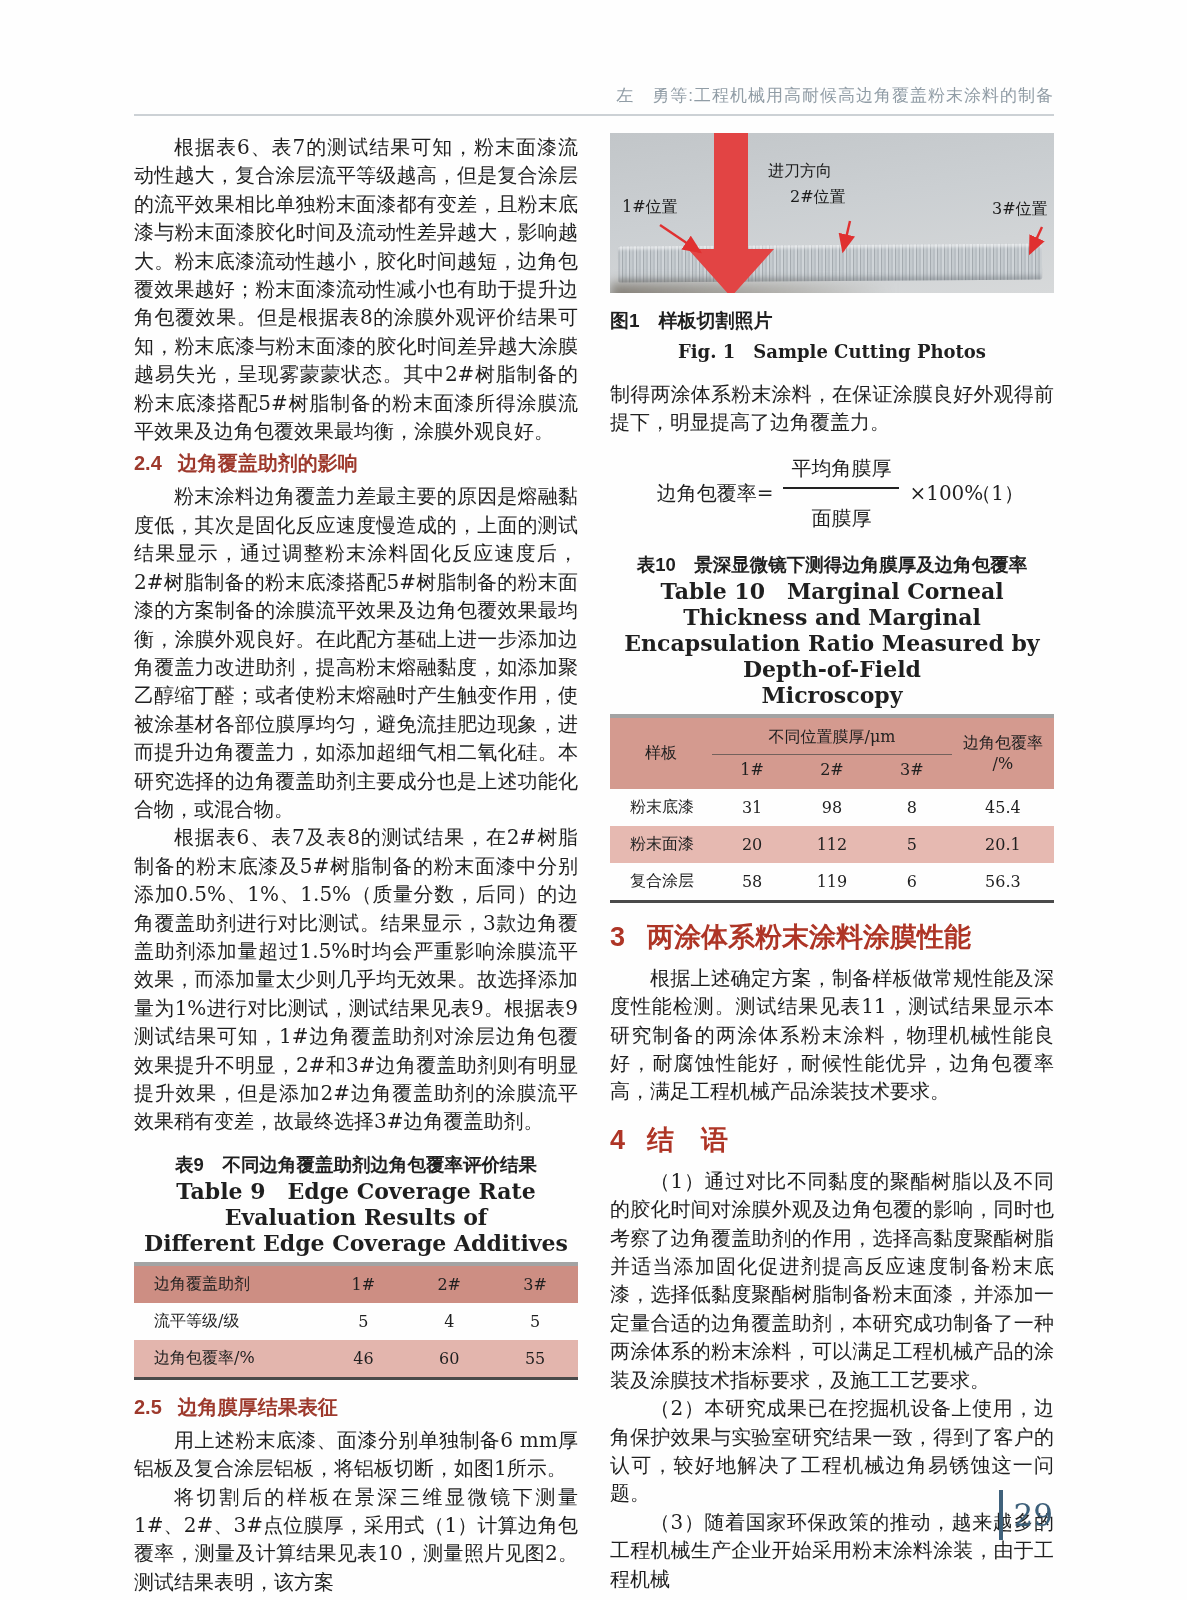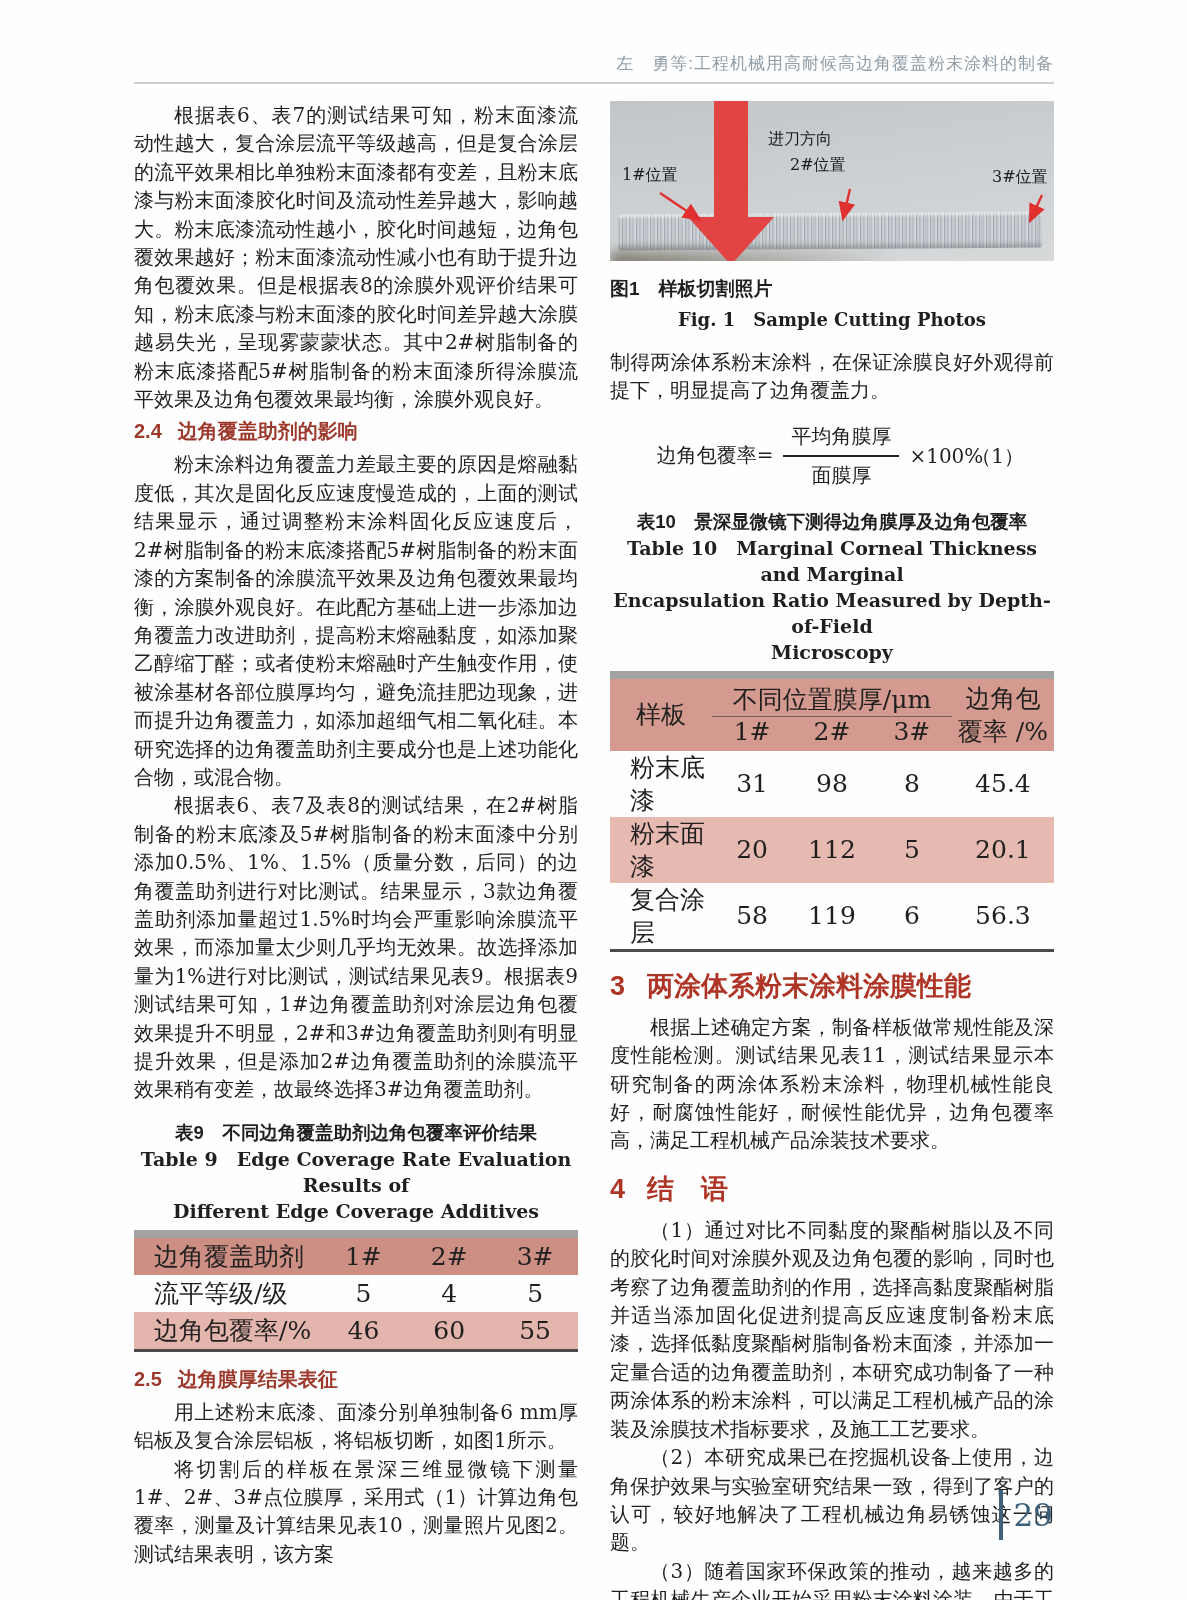--- a/index.html
+++ b/index.html
@@ -1,38 +1,38 @@
 <!DOCTYPE html>
 <html><head>
 <meta charset="utf-8">
 <style>
   html,body{margin:0;padding:0;background:#ffffff;}
   .page{position:relative;width:1187px;height:1600px;background:#fefefe;overflow:hidden;
         font-family:"DejaVu Serif","Liberation Serif",serif;color:#1f1f1f;}
   .content{margin-left:134px;width:920px;}
-  .running-head{padding-top:52px;text-align:right;font-size:17px;color:#919da6;
+  .running-head{padding-top:84px;text-align:right;font-size:17px;color:#919da6;
         font-family:"Liberation Sans","DejaVu Sans",sans-serif;letter-spacing:1px;}
   .head-rule{border:none;border-top:2px solid #ccd1d5;margin:7px 0 0 0;}
   .columns{display:flex;gap:32px;margin-top:17px;}
   .col{width:444px;}
   p.body{margin:0;font-size:20px;line-height:28.4px;text-align:justify;}
   p.indent{text-indent:2em;}
   h3.sub{margin:5px 0 5px;font-size:20px;font-weight:700;color:#9d392c;
         font-family:"Liberation Sans","DejaVu Sans",sans-serif;}
   h3.sub .no{margin-right:16px;margin-top:9px;}
   h2.main{margin:16px 0 9px;font-size:27px;font-weight:700;color:#ae3526;
         font-family:"Liberation Sans","DejaVu Sans",sans-serif;}
   h2.main .no{margin-right:22px;}
   
   .tbl-block{margin:16px 0 12px;}
   .tbl-title-cn{text-align:center;font-weight:700;font-size:18.5px;line-height:26px;
         font-family:"Liberation Sans","DejaVu Sans",sans-serif;}
-  .tbl-title-en{text-align:center;font-weight:700;font-size:19px;line-height:26px;}
-  table.data{width:100%;border-collapse:collapse;font-size:25px;margin-top:6px;
-        border-top:8px solid #a3a3a3;border-bottom:3px solid #4a4a4a;}
+  .tbl-title-en{text-align:center;font-weight:700;font-size:22px;line-height:26px;}
+  table.data{width:100%;border-collapse:collapse;font-size:16px;margin-top:6px;
+        border-top:4px solid #a3a3a3;border-bottom:3px solid #4a4a4a;}
   table.data td{text-align:center;height:37px;padding:0 2px;}
   table.data td.lbl{text-align:left;padding-left:20px;}
   tr.hdr{background:#cd8e83;}
   tr.hdr2{background:#d49a8f;}
   tr.pink{background:#e3b5ad;}
   tr.pink2{background:#e6b9b1;}
   table.t9 td:first-child{width:42%;}
   table.t10 td.c-sample{width:23%;}
   table.t10 td.c-num{width:18%;}
   table.t10 td.grp{border-bottom:1.5px solid #74615c;height:32px;padding-top:4px;}
@@ -47,21 +47,21 @@
         box-shadow:inset 0 3px 3px rgba(255,255,255,.55), inset 0 -4px 4px rgba(90,95,100,.35);}
   .bar-shadow{position:absolute;left:0px;top:150px;width:330px;height:44px;filter:blur(6px);
         background:linear-gradient(95deg,rgba(118,112,102,.85) 0%,rgba(150,146,137,.5) 55%,rgba(185,183,177,0) 85%);}
   .annot{position:absolute;left:0;top:0;}
   .fig-cap-cn{text-align:left;font-weight:700;font-size:19px;margin-top:15px;
         font-family:"Liberation Sans","DejaVu Sans",sans-serif;}
   .fig-cap-en{text-align:center;font-weight:700;font-size:18px;margin:6px 0 16px;}
   
   .formula{position:relative;display:flex;align-items:center;justify-content:center;
         margin:18px 24px 20px 0;font-size:20px;}
-  .frac{display:inline-flex;flex-direction:column;align-items:center;margin:0 10px;}
+  .frac{display:inline-flex;flex-direction:column;align-items:center;margin:0 10px;gap:11px;}
   .frac .num{border-bottom:2px solid #222;padding:0 8px 5px;}
   .frac .den{padding-top:5px;}
   .eq-no{position:absolute;right:6px;top:50%;transform:translateY(-50%);}
   
   .footer{position:absolute;right:134px;top:1490px;display:flex;align-items:center;}
   .f-text{text-align:right;margin-right:10px;}
   .f-cn{font-size:23px;font-weight:700;color:#4c6a80;letter-spacing:3px;
         font-family:"Liberation Sans","DejaVu Sans",sans-serif;}
   .f-en{font-size:12.5px;font-weight:700;color:#63798b;margin-top:2px;}
   .f-bar{width:4px;height:50px;background:#3f617b;margin-right:11px;}

